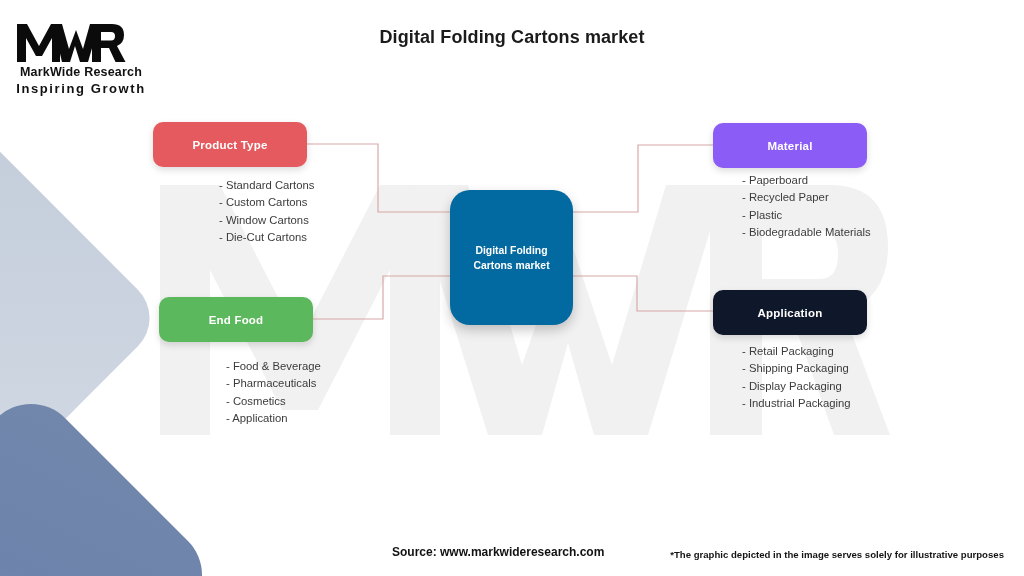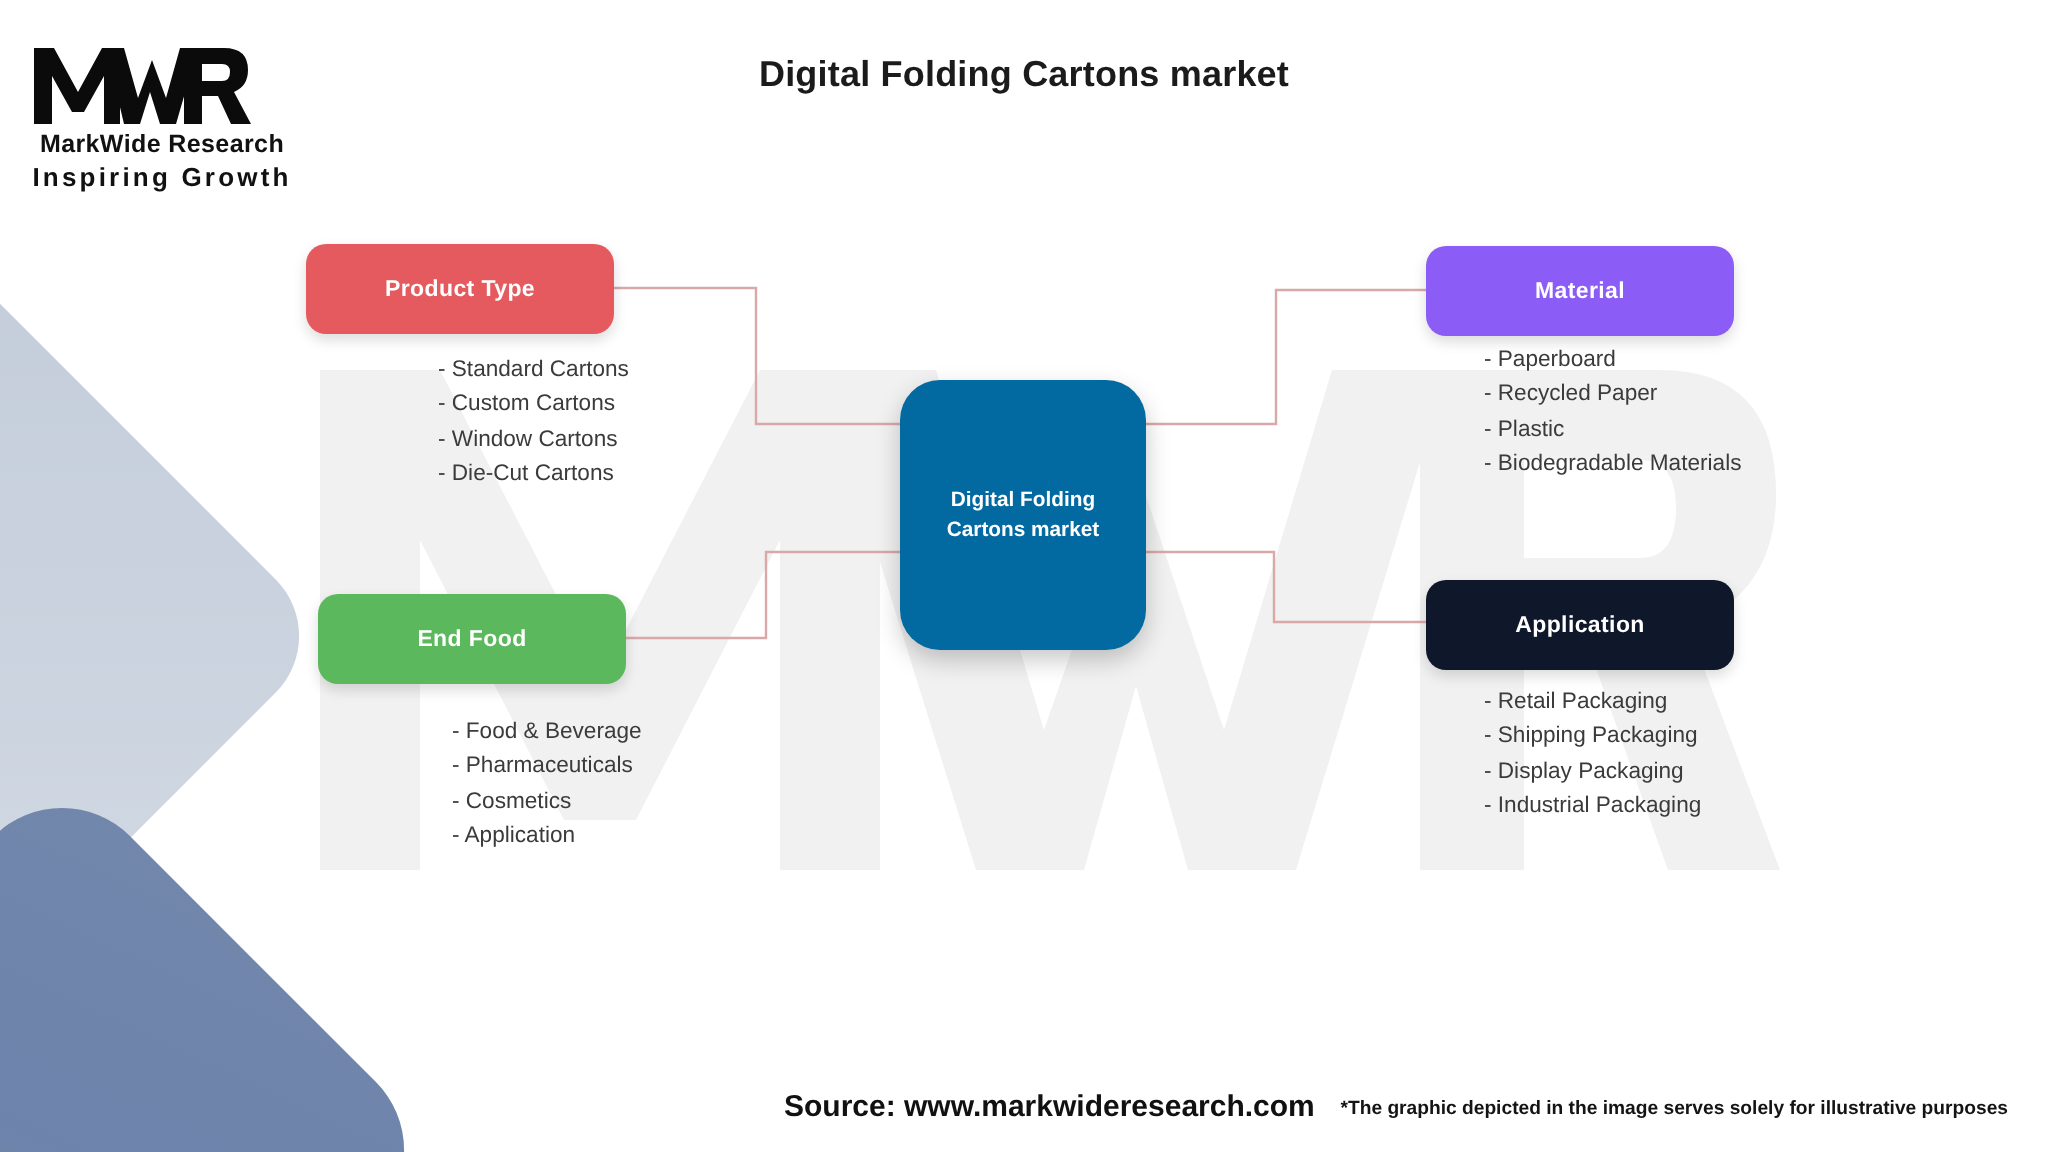--- a/index.html
+++ b/index.html
@@ -152,21 +152,21 @@
     line-height: 15px;
     text-align: center;
     padding: 0 8px;
   }
 
   
   .source {
     position: absolute;
     left: 392px;
     top: 545px;
-    font-size: 15px;
+    font-size: 12px;
     font-weight: bold;
     color: #111111;
   }
   .disclaimer {
     position: absolute;
     right: 20px;
     top: 549px;
     font-size: 9.6px;
     font-weight: bold;
     color: #141414;

